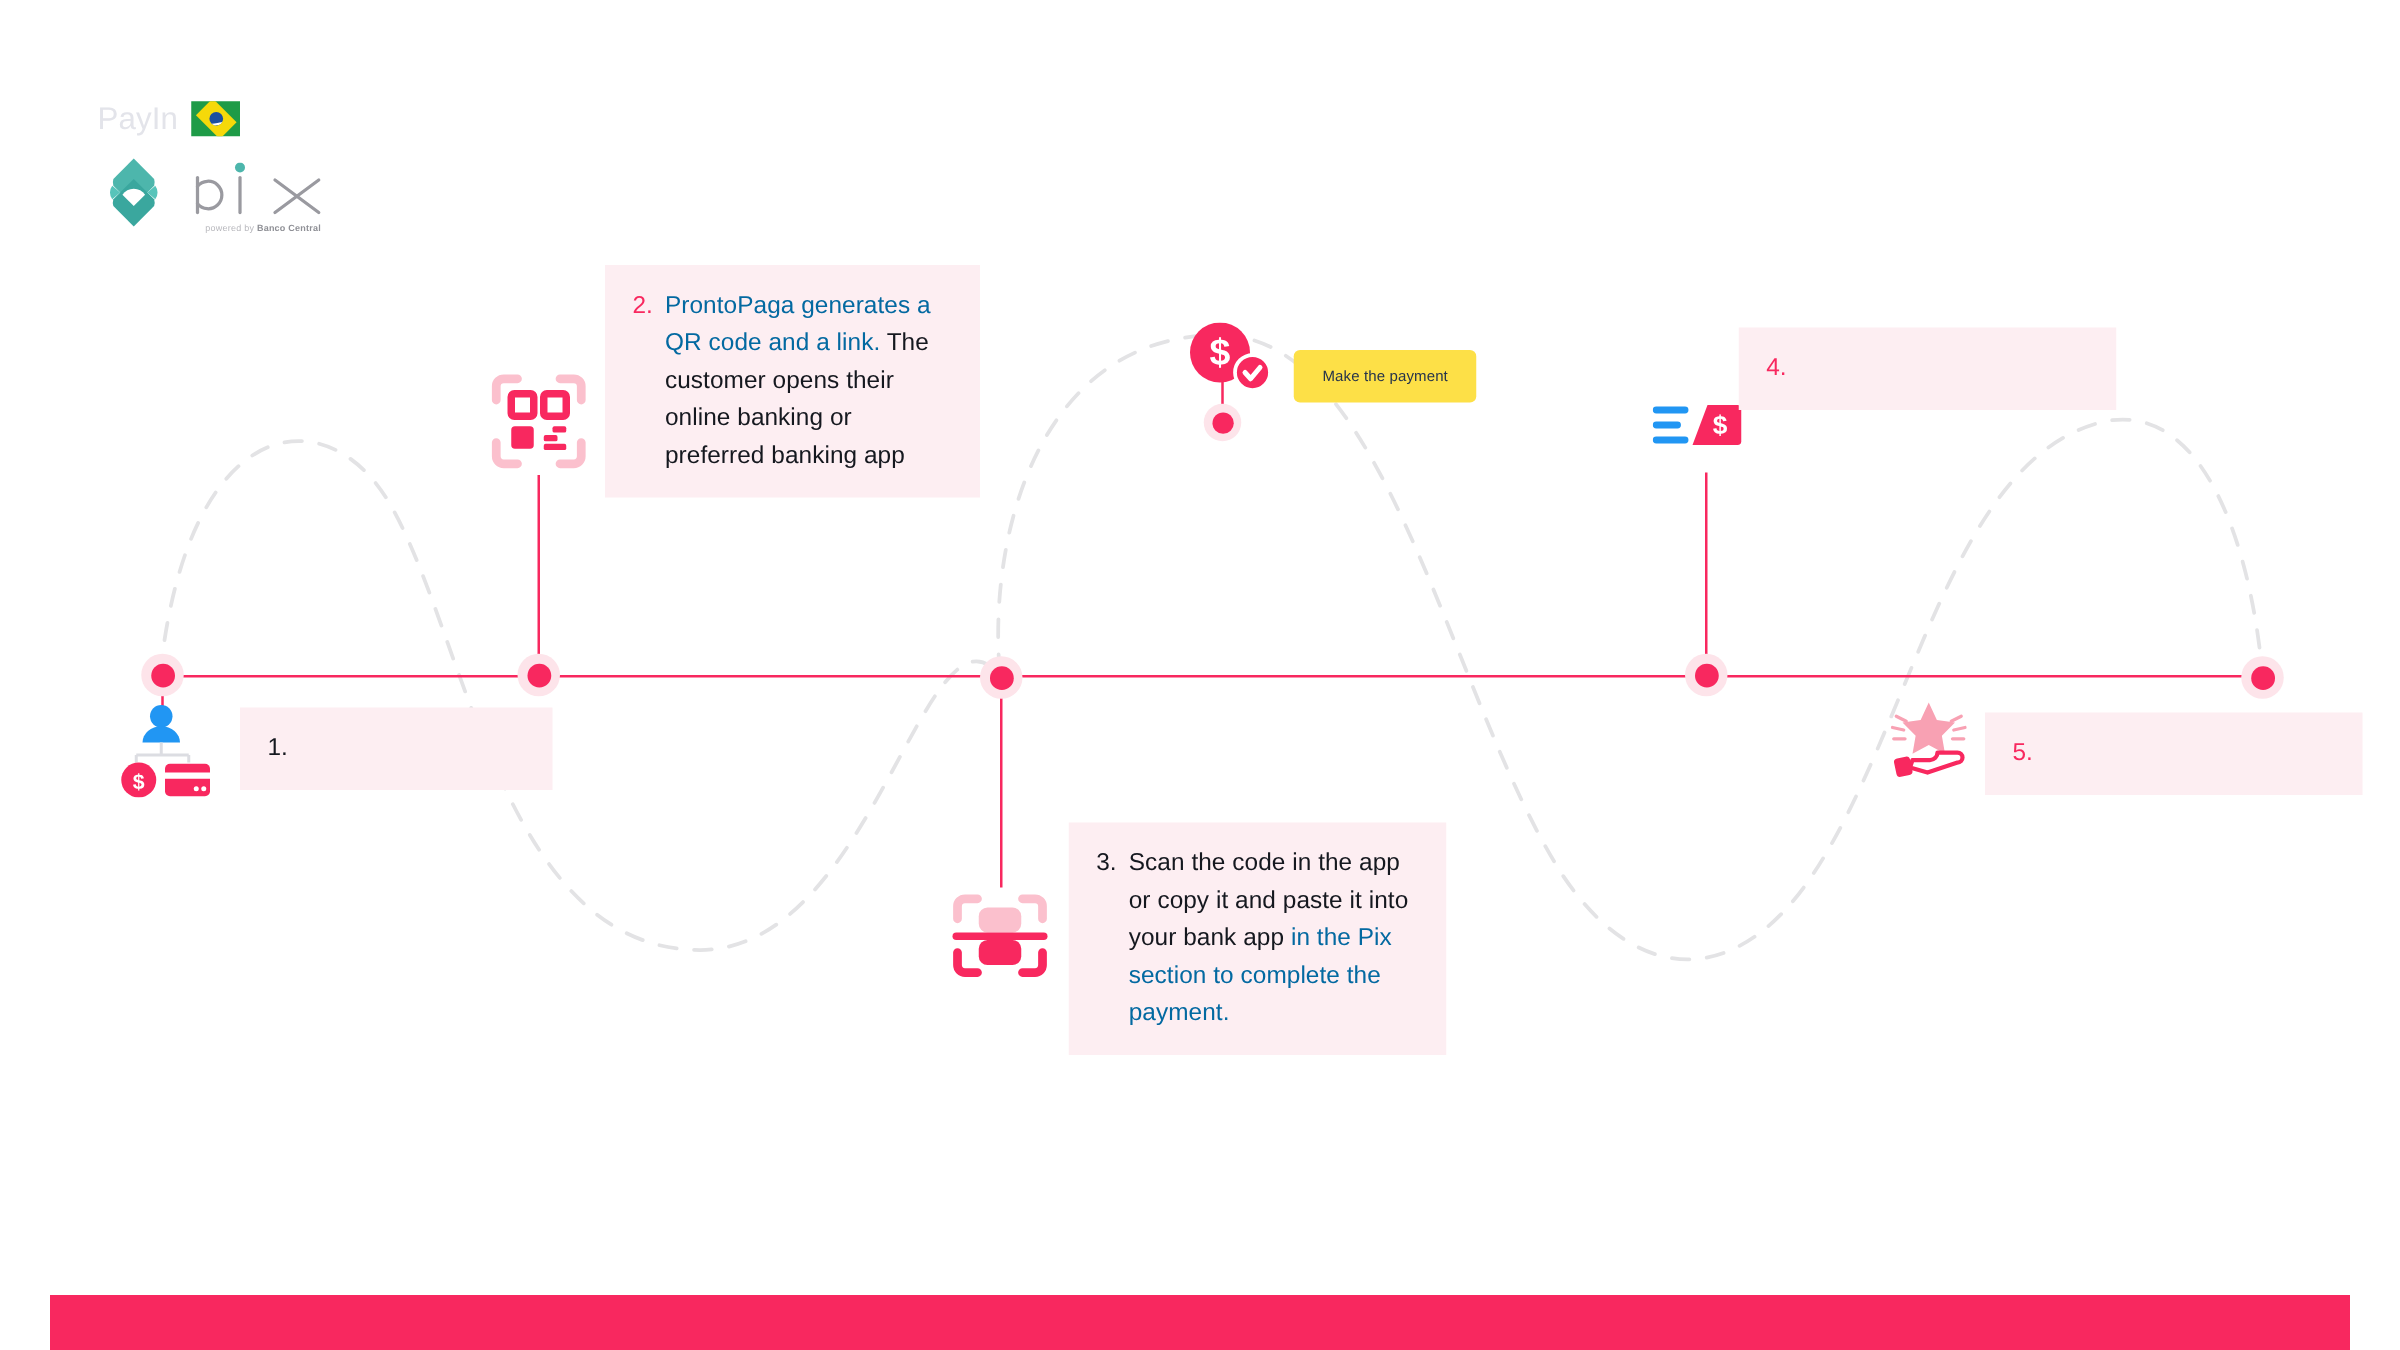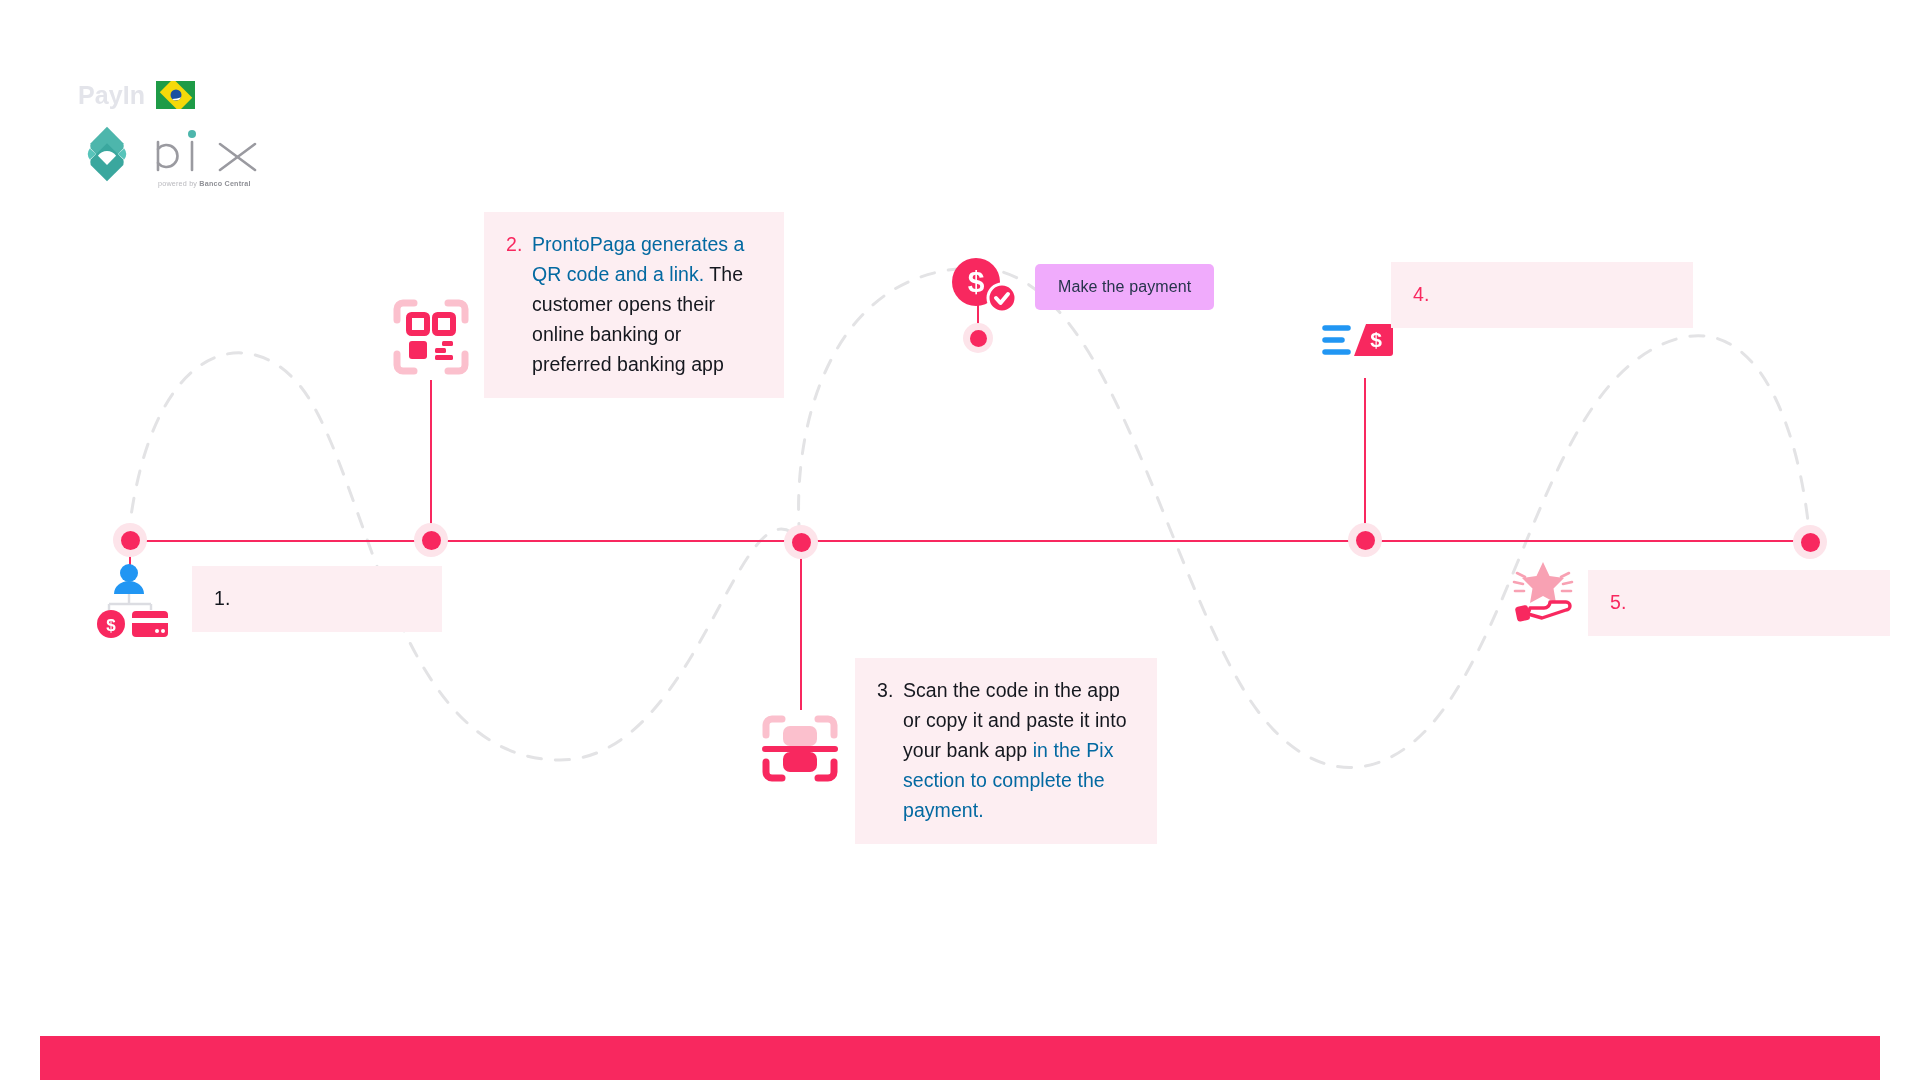--- a/index.html
+++ b/index.html
@@ -25,21 +25,21 @@
     height: 110px;
   }
   #payin-row {
     display: flex;
     align-items: center;
     gap: 11px;
     height: 34px;
   }
   #payin-label {
     font-size: 25px;
-    font-weight: 700;
+    font-weight: 400;
     color: #e3e4ea;
     letter-spacing: 0.1px;
     line-height: 1;
   }
   #flag {
     width: 39px;
     height: 28px;
     background: #1e9b47;
     position: relative;
     overflow: hidden;
@@ -69,20 +69,21 @@
     border-bottom: 2px solid #ffffff;
     border-radius: 50%;
     transform: rotate(-10deg);
   }
 
   #pix-logo {
     margin-top: 13px;
     display: flex;
     align-items: flex-start;
     gap: 9px;
+    text-align: center;
   }
   #pix-mark {
     width: 58px;
     height: 58px;
     flex: 0 0 auto;
   }
   #pix-word-wrap { padding-top: 5px; }
   #pix-word { display: block; }
   #pix-powered {
     font-size: 7.2px;
@@ -158,24 +159,24 @@
     width: 26px;
   }
   .card .num.pink { color: #f8285f; }
   .card .body { flex: 1 1 auto; }
   .pink { color: #0369a1; }
 
   
   #chip {
     position: absolute;
     left: 1035px;
-    top: 264px;
-    background: #f0abfc;
+    top: 280px;
+    background: #fde047;
     color: #26344b;
-    font-size: 16px;
+    font-size: 12px;
     line-height: 1;
     padding: 15px 23px;
     border-radius: 5px;
     letter-spacing: 0.1px;
     white-space: nowrap;
   }
 
   
   .icon-wrap { position: absolute; }
 

